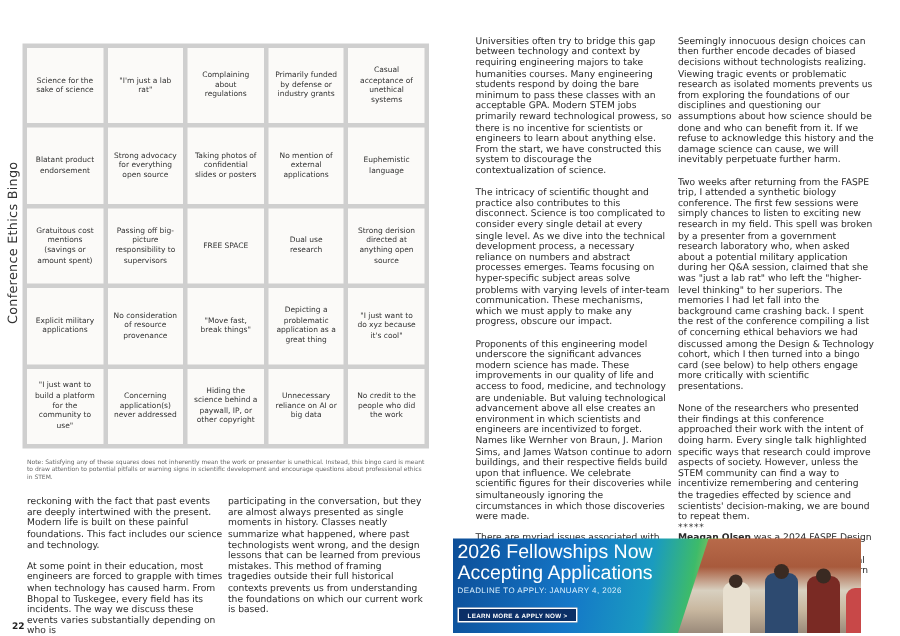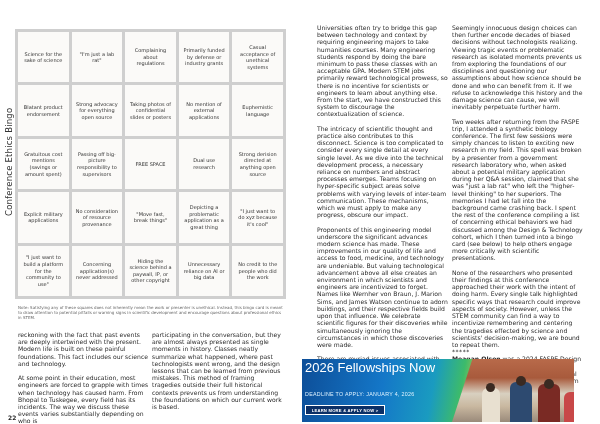--- a/index.html
+++ b/index.html
@@ -135,16 +135,17 @@
     <div class="person" style="left:58px;width:22px;height:40px;background:#2d4a70;"></div>
     <div class="head" style="left:64px;top:17px;width:10px;height:10px;"></div>
     <div class="person" style="left:86px;width:22px;height:38px;background:#7a2a24;"></div>
     <div class="head" style="left:92px;top:20px;width:10px;height:10px;"></div>
     <div class="person" style="left:112px;width:16px;height:30px;background:#c84848;"></div>
     <div class="person" style="left:128px;width:18px;height:36px;background:#f0ece4;"></div>
     <div class="head" style="left:132px;top:22px;width:9px;height:9px;background:#8a8a8a;"></div>
   </div>
   <div class="ad-title">
     <div>2026 Fellowships Now</div>
+    <div>Accepting Applications</div>
   </div>
   <div class="ad-deadline">DEADLINE TO APPLY: JANUARY 4, 2026</div>
   <div class="ad-button">LEARN MORE &amp; APPLY NOW &gt;</div>
 </div>
 
 </body></html>

